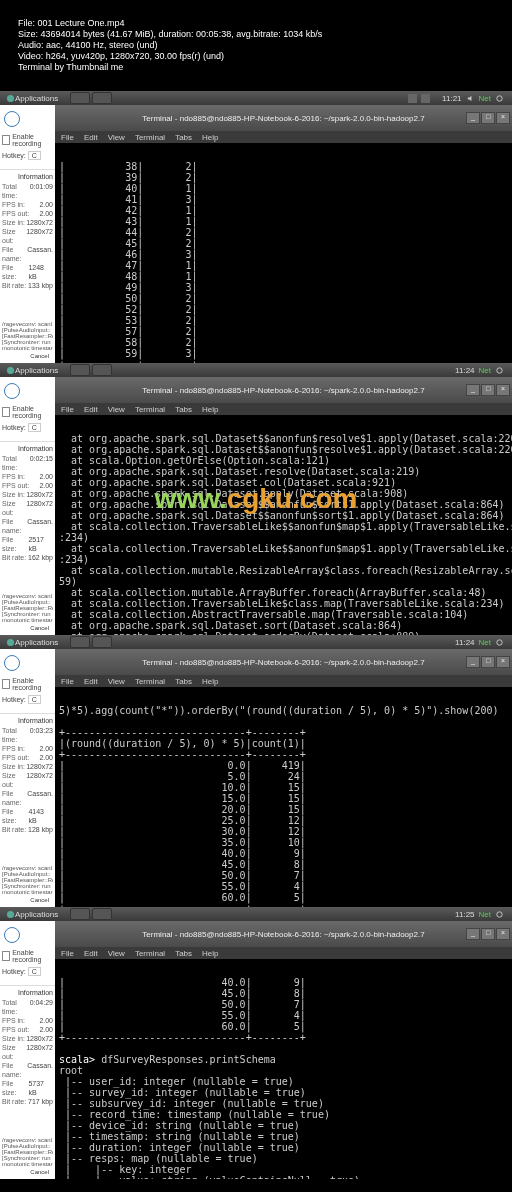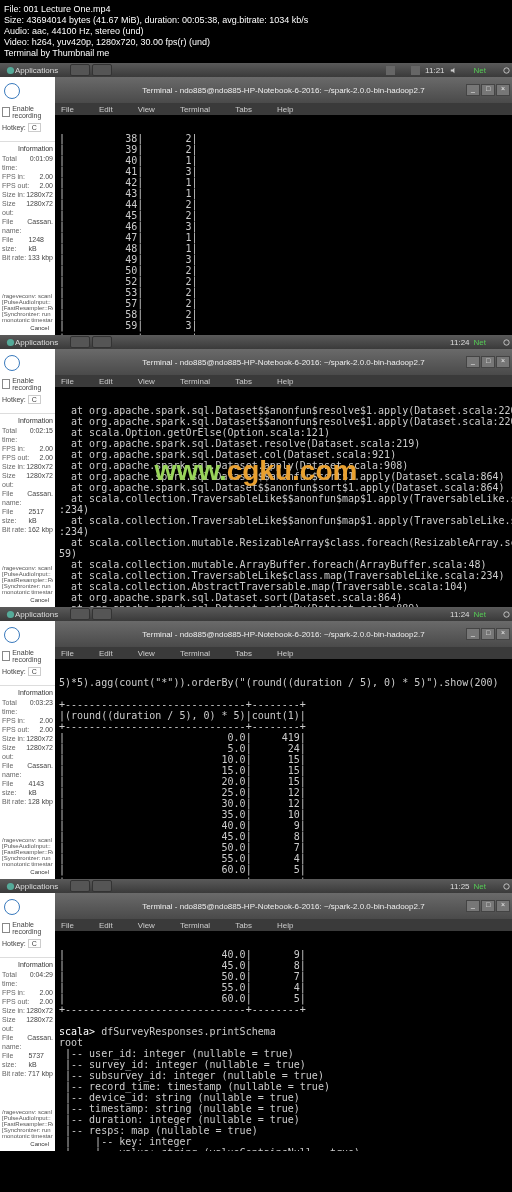--- a/index.html
+++ b/index.html
@@ -1,45 +1,45 @@
 <!DOCTYPE html>
 <html><head>
 <meta charset="utf-8">
 <style>
 body{margin:0;background:#000;font-family:sans-serif;font-size:9px;color:#000;width:512px}
-.meta{color:#fff;background:#000;padding:4px;font-size:9px;line-height:11px;font-family:Arial}
+.meta{color:#fff;background:#000;padding:18px;font-size:9px;line-height:11px;font-family:Arial}
 .shot{position:relative;height:272px;background:#e8e8e8;overflow:hidden}
 .taskbar{position:absolute;top:0;left:0;right:0;height:14px;background:linear-gradient(#5a5a5a,#3a3a3a);display:flex;align-items:center;color:#ddd;font-size:8px}
 .taskbar .apps{padding:0 6px;display:flex;align-items:center;gap:0}
 .taskbar .apps svg{width:9px;height:9px}
 .taskbar .mid{flex:1;display:flex;gap:2px;padding-left:6px}
 .tbbtn{background:#555;border:1px solid #333;border-radius:2px;width:18px;height:10px;display:flex;align-items:center;justify-content:center}
 .taskbar .time{padding:0 4px}
-.taskbar .tray{display:flex;gap:16px;padding-right:1px}
+.taskbar .tray{display:flex;gap:4px;padding-right:8px}
 .tray svg{width:9px;height:9px}
 .sidepanel{position:absolute;top:14px;left:0;width:55px;bottom:0;background:#fff;border-right:1px solid #ccc}
 .sp-top{height:56px;border-bottom:1px solid #ddd;padding:4px 2px}
 .globe{width:14px;height:14px;border-radius:50%;border:1px solid #3a7abd;margin:2px}
 .sp-row{display:flex;align-items:center;gap:2px;margin-top:6px}
 .cb{width:8px;height:8px;border:1px solid #888}
 .sp-lbl{font-size:7px;color:#444}
 .sp-hk{font-size:7px;color:#444;margin-top:4px;display:flex;align-items:center;gap:2px}
 .hkbox{border:1px solid #ccc;padding:0 3px;font-size:7px;background:#fff}
 .sp-info{padding:3px 2px;font-size:7px;color:#444}
 .sp-info .hdr{text-align:right;color:#333;margin-bottom:2px}
 .sp-info .r{display:flex;justify-content:space-between;line-height:9px}
 .sp-info .r span:first-child{color:#666}
 .sp-bot{position:absolute;bottom:0;left:0;right:0;padding:2px;font-size:6px;color:#555}
 .sp-bot .ln{white-space:nowrap;overflow:hidden}
 .sp-bot .cancel{text-align:right;padding:2px 4px;color:#333}
 .term{position:absolute;top:14px;left:55px;right:0;bottom:0;background:#000;display:flex;flex-direction:column}
 .term-title{height:26px;background:linear-gradient(#6a6a6a,#4a4a4a);color:#eee;font-size:8px;display:flex;align-items:center;justify-content:center;position:relative}
 .term-title .wbtns{position:absolute;right:2px;display:flex;gap:1px}
 .wbtn{width:12px;height:10px;background:#777;border:1px solid #444;font-size:7px;line-height:8px;text-align:center;color:#eee}
-.term-menu{height:12px;background:#3a3a3a;color:#ccc;font-size:8px;display:flex;align-items:center;gap:25px;padding-left:6px}
+.term-menu{height:12px;background:#3a3a3a;color:#ccc;font-size:8px;display:flex;align-items:center;gap:10px;padding-left:6px}
 .term-body{flex:1;background:#000;color:#ccc;font-family:"DejaVu Sans Mono",monospace;font-size:10px;line-height:11px;padding:18px 4px;white-space:pre;overflow:hidden}
 .prompt{color:#fff}
 .y{color:#d4c05a}
 .wm{position:absolute;top:50%;left:50%;transform:translate(-50%,-50%);font-size:28px;font-weight:bold;pointer-events:none;z-index:5}
 .wm .w1{color:#98d45a}
 .wm .w2{color:#e8a030}
 .cursor{background:#888;color:#000}
 </style>
 </head>
 <body>

